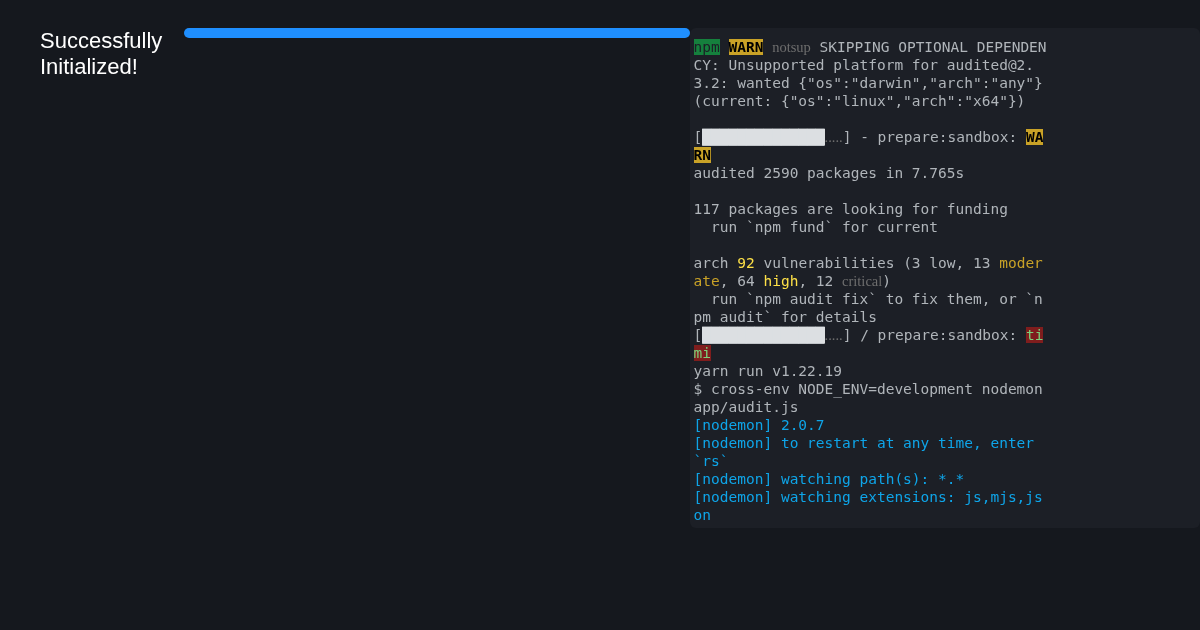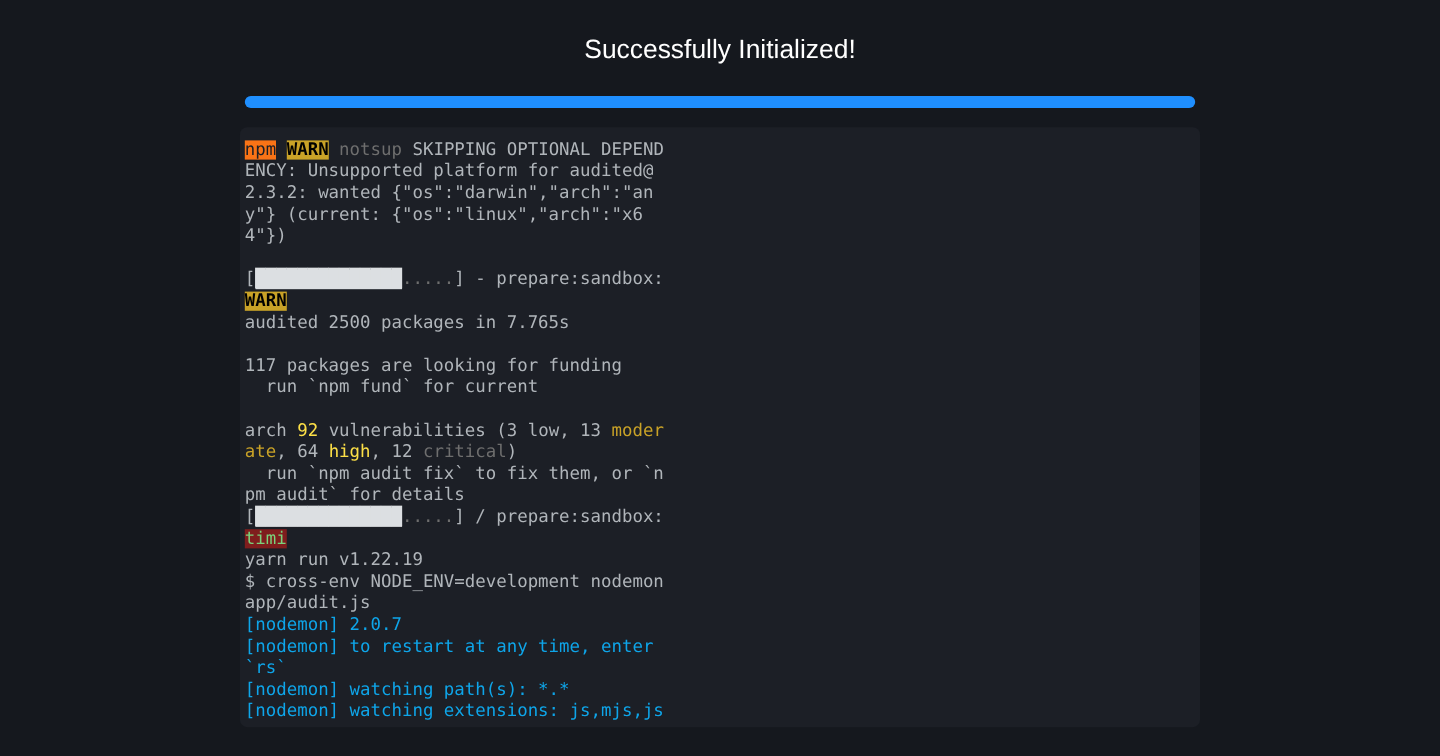--- a/index.html
+++ b/index.html
@@ -5,23 +5,23 @@
   * { margin: 0; padding: 0; box-sizing: border-box; }
   body {
     width: 1200px;
     height: 630px;
     background: #15181e;
     font-family: ui-monospace, "SF Mono", Menlo, Consolas, monospace;
     overflow: hidden;
   }
   .container {
     display: flex;
-    flex-direction: column;
-    align-items: center;
+    flex-direction: row;
     padding-top: 28px;
+    padding-left: 40px;
   }
   .title {
     color: #ffffff;
     font-family: -apple-system, BlinkMacSystemFont, "Segoe UI", sans-serif;
     font-size: 22px;
     font-weight: 500;
     margin-bottom: 26px;
   }
   .progress {
     width: 792px;
@@ -40,42 +40,42 @@
   }
   .terminal-inner {
     width: 360px;
     font-size: 14.5px;
     line-height: 18px;
     color: #b0b5ba;
     padding-left: 4px;
     word-break: break-all;
     white-space: pre-wrap;
   }
-  .tag-npm { background:#f97316; color:#1c1f26; }
+  .tag-npm { background:#15803d; color:#1c1f26; }
   .tag-warn { background:#c9a227; color:#000; font-weight:bold; }
   .tag-warn2 { background:#c9a227; color:#000; font-weight:bold; }
   .pill-fill { background:#dcdfe2; color:#dcdfe2; }
-  .dim { color:#6e6e6e; }
+  .dim { color:#6e6e6e;font-family:Liberation Serif, serif; }
   .red { color:#fde047; }
   .bold { font-weight:normal; }
   .olive { color:#c9a227; }
   .yellowtxt { color:#0ea5e9; }
   .badge-timi { background:#7f1d1d; color:#7bd27b;margin-top:48px; }
 </style>
 </head>
 <body>
 
 <div class="container">
   <div class="title">Successfully Initialized!</div>
   <div class="progress"></div>
   <div class="terminal">
     <div class="terminal-inner"><span class="tag-npm">npm</span> <span class="tag-warn">WARN</span> <span class="dim">notsup</span><span> SKIPPING OPTIONAL DEPENDENCY: Unsupported platform for audited@2.3.2: wanted {"os":"darwin","arch":"any"} (current: {"os":"linux","arch":"x64"})</span>
 
 <span>[</span><span class="pill-fill">██████████████</span><span class="dim">.....</span><span>] - prepare:sandbox: </span><span class="tag-warn2">WARN</span>
-<span>audited 2500 packages in 7.765s</span>
+<span>audited 2590 packages in 7.765s</span>
 
 <span>117 packages are looking for funding</span>
 <span>  run `npm fund` for current</span>
 
 <span>arch </span><span class="red">92</span><span> vulnerabilities (3 </span><span class="bold">low</span><span>, 13 </span><span class="olive">moderate</span><span>, 64 </span><span class="red">high</span><span>, 12 </span><span class="dim">critical</span><span>)</span>
 <span>  run `npm audit fix` to fix them, or `npm audit` for details</span>
 <span>[</span><span class="pill-fill">██████████████</span><span class="dim">.....</span><span>] / prepare:sandbox: </span><span class="badge-timi">timi</span>
 <span class="bold">yarn run v1.22.19</span>
 <span>$ cross-env NODE_ENV=development nodemon app/audit.js</span>
 <span class="yellowtxt">[nodemon] 2.0.7</span>

